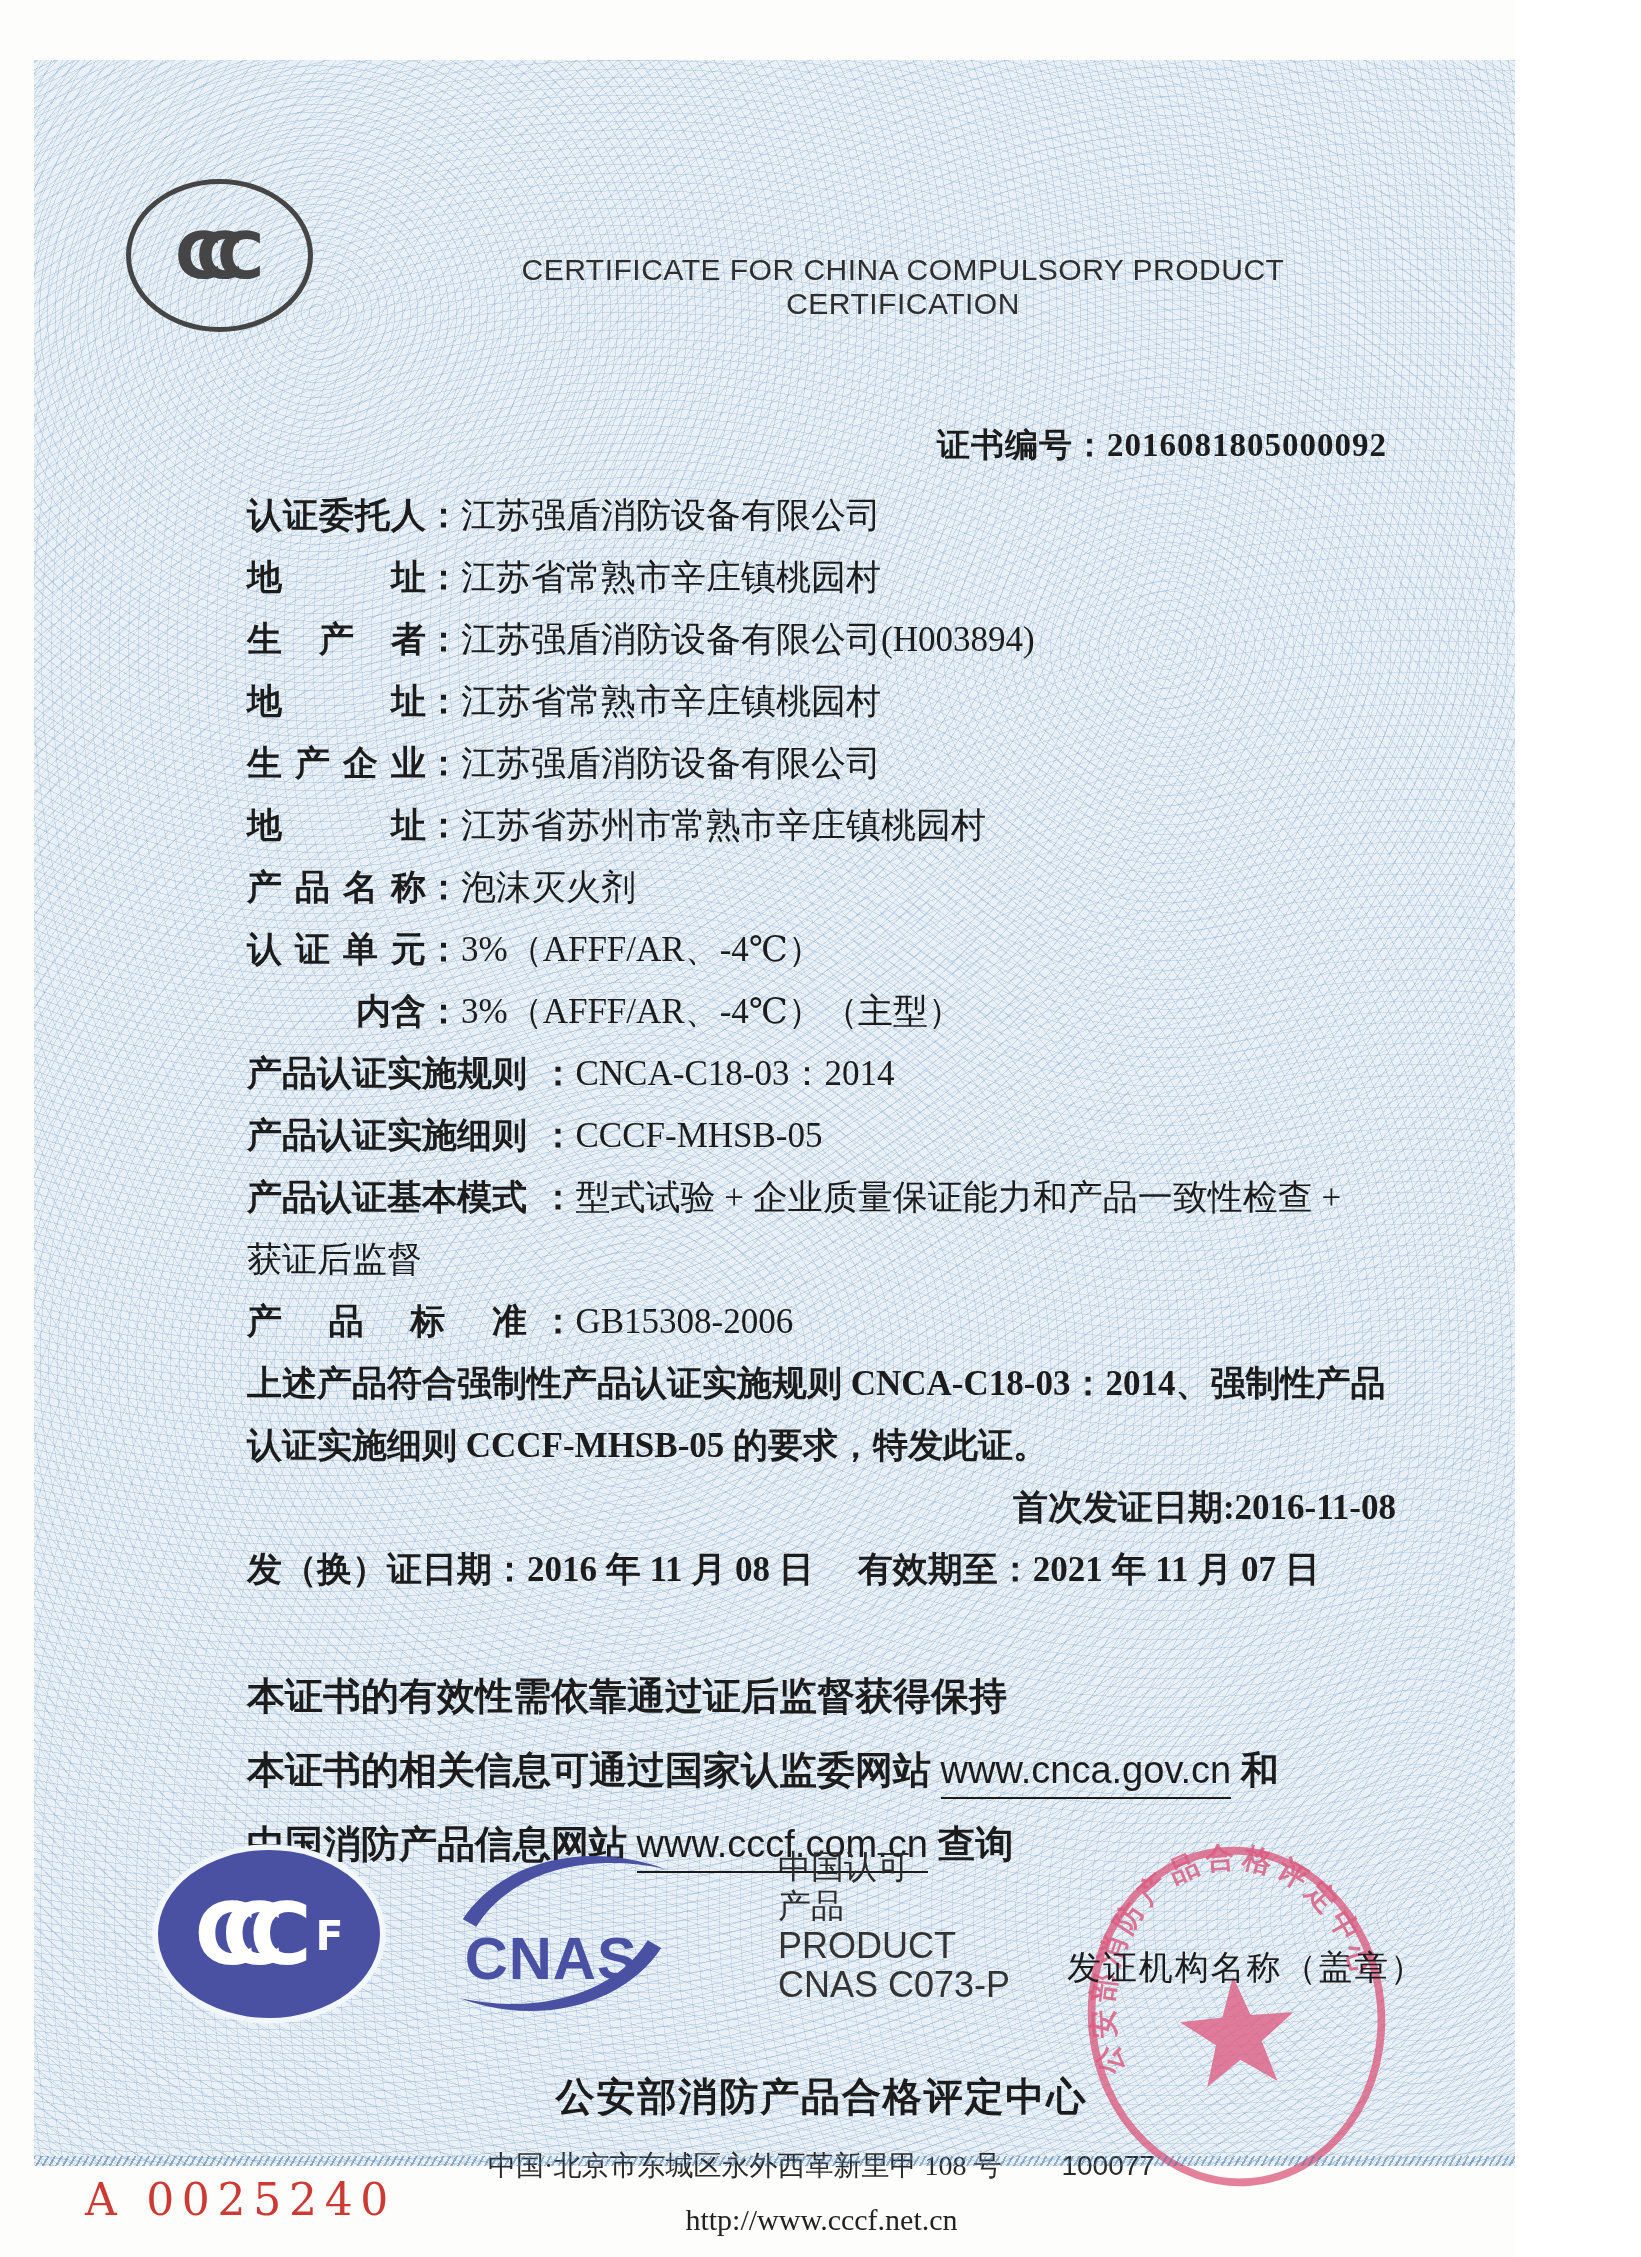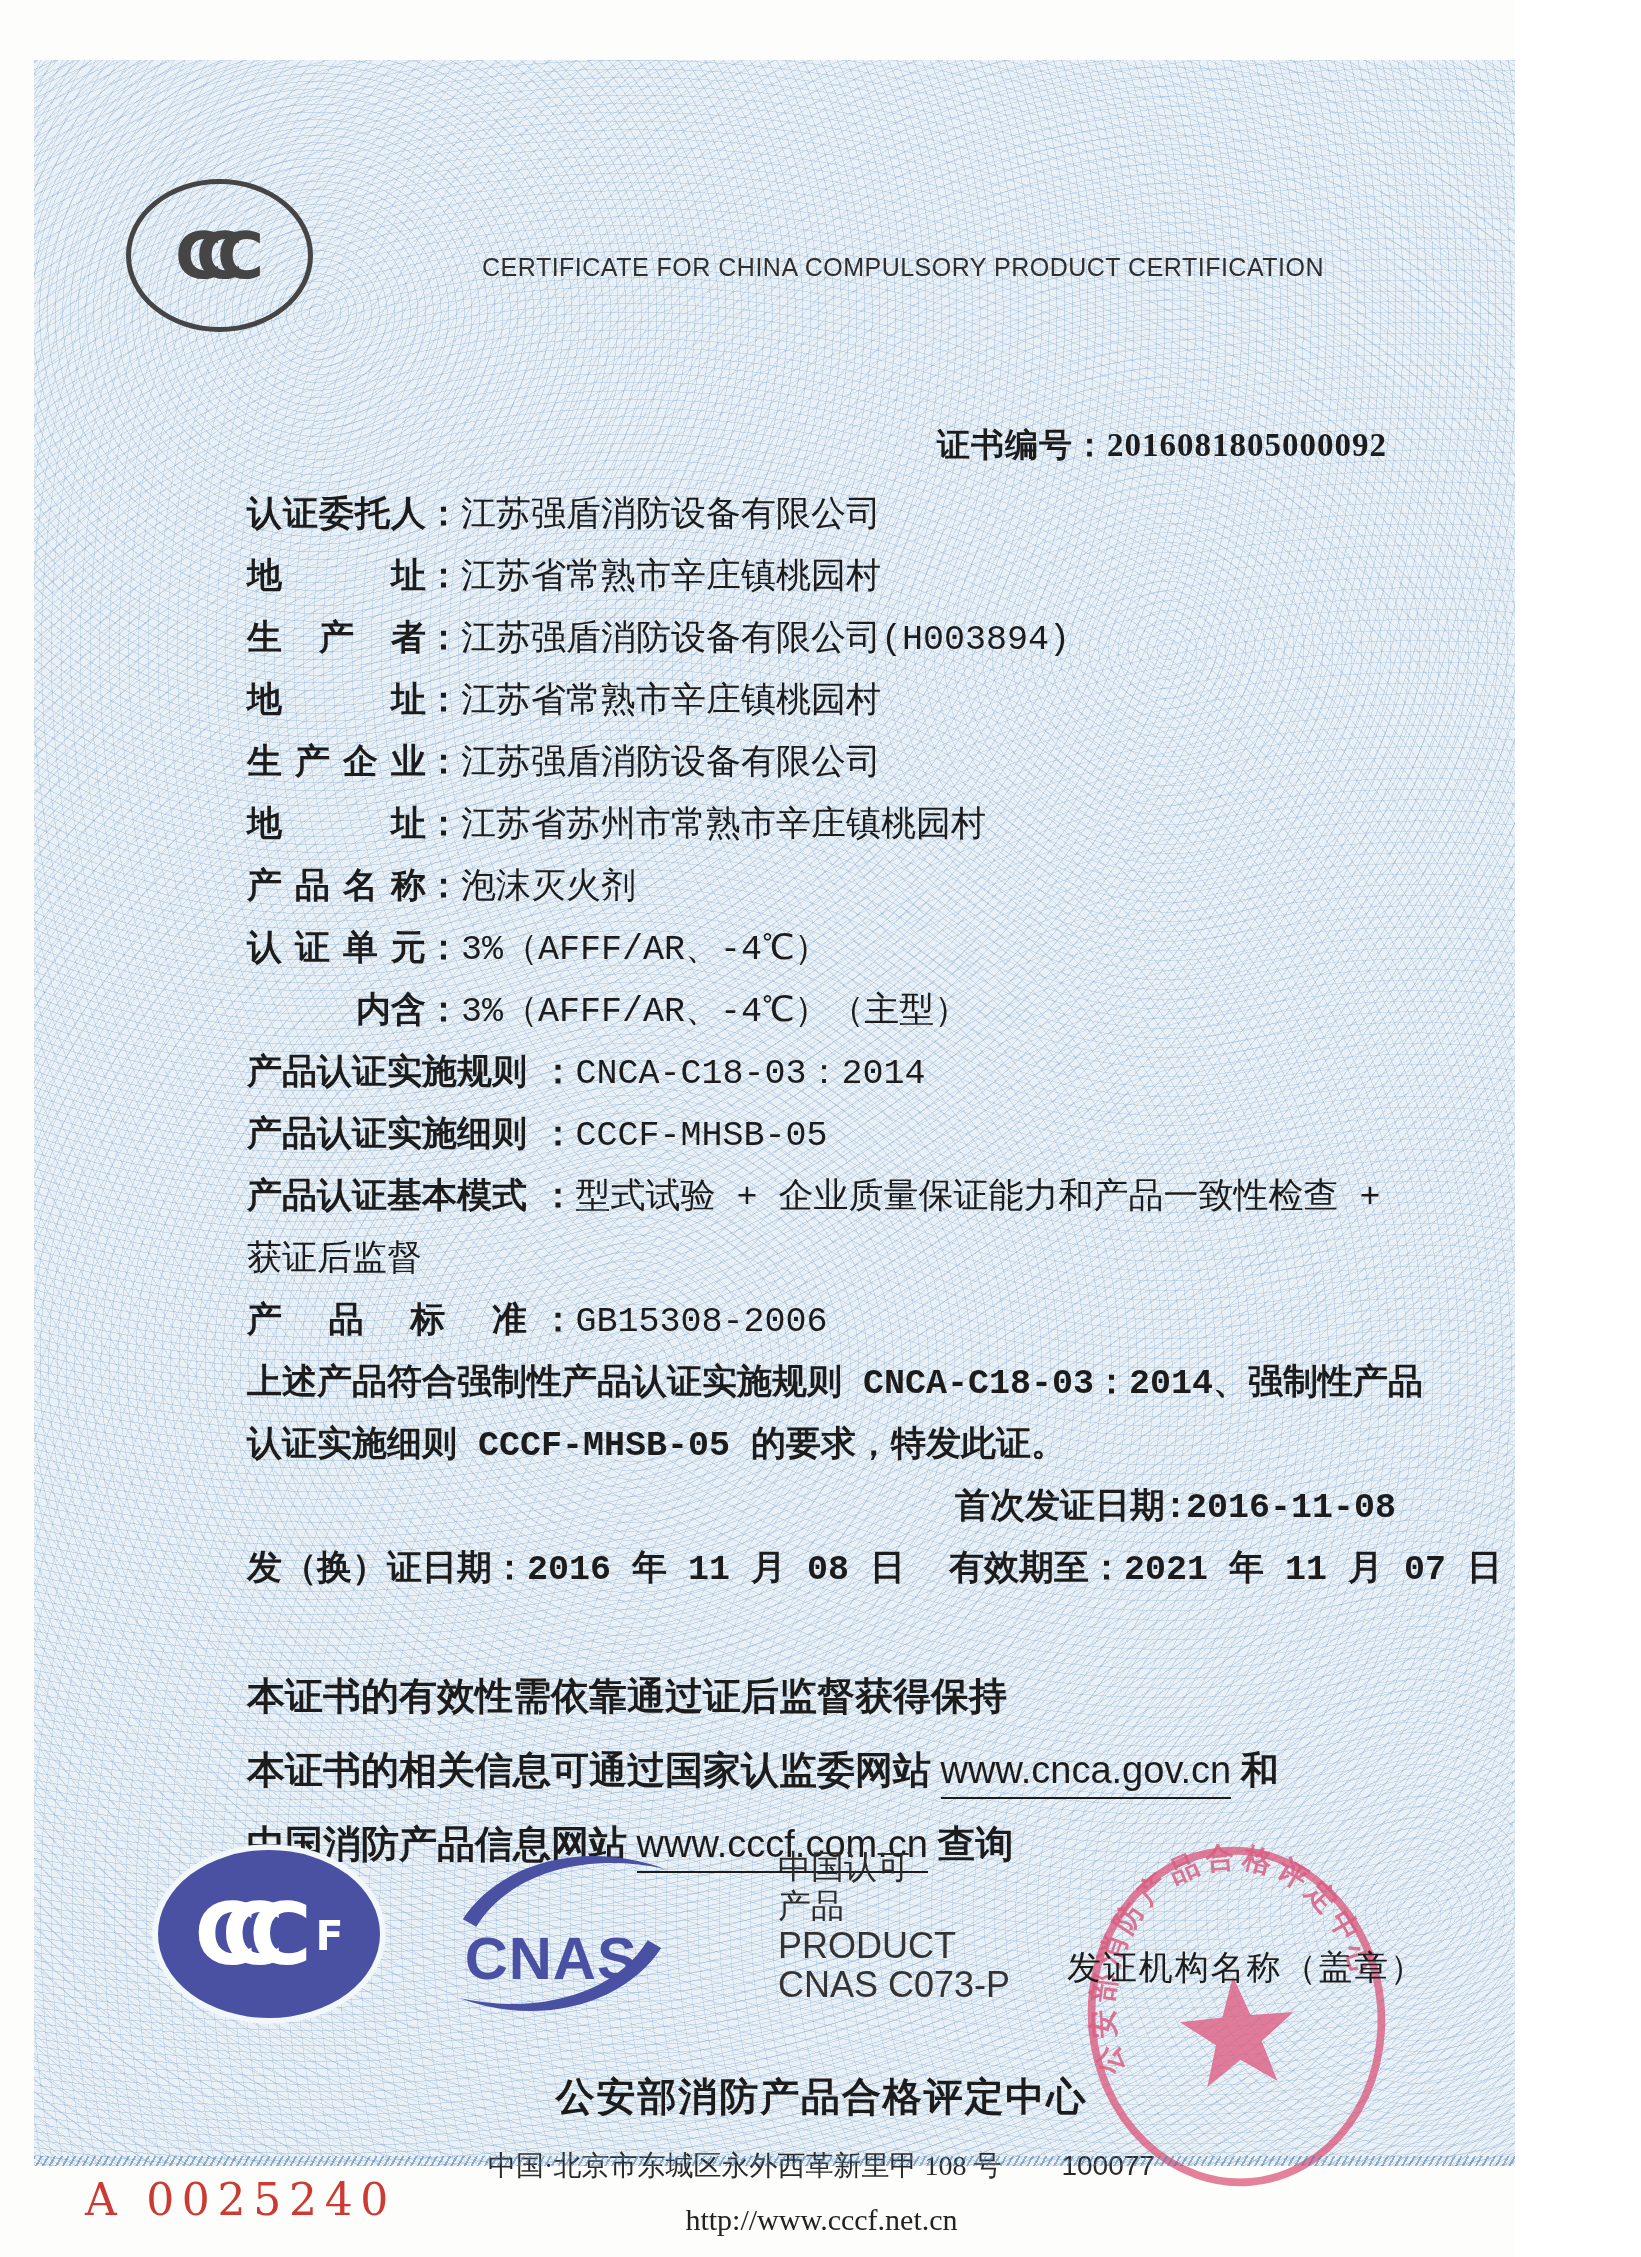--- a/index.html
+++ b/index.html
@@ -17,24 +17,24 @@
         background:repeating-linear-gradient(120deg, rgba(70,120,170,.55) 0 1.9px, rgba(255,255,255,0) 1.9px 5.8px);}
   
   .ccc-logo{position:absolute;left:92px;top:119px;width:177px;height:143px;border:5.8px solid #454545;
         border-radius:50%;display:flex;align-items:center;justify-content:center;}
   .ccc-letters{font-family:"DejaVu Sans","Liberation Sans",sans-serif;font-weight:bold;font-size:64px;
         letter-spacing:-26px;color:#454545;padding-right:26px;line-height:1;}
   
   .header{position:absolute;left:372px;top:172px;width:994px;text-align:center;}
   .title-cn{font-size:45px;font-weight:700;letter-spacing:4.8px;color:#262626;}
   .title-en{margin-top:21px;font-family:"Liberation Sans","DejaVu Sans",sans-serif;
-        font-size:25px;letter-spacing:0.5px;color:#2e2e2e;}
+        font-size:30px;letter-spacing:0.5px;color:#2e2e2e;}
   .cert-no{position:absolute;left:903px;top:363px;font-size:33px;font-weight:600;letter-spacing:1px;}
   
-  .body{position:absolute;left:213px;top:425px;width:1149px;font-size:35px;font-family:Liberation Mono, monospace;}
+  .body{position:absolute;left:213px;top:425px;width:1149px;font-size:35px;}
   .row{height:62px;line-height:62px;white-space:nowrap;}
   .flabel{display:inline-block;width:179px;text-align:justify;text-align-last:justify;font-weight:700;vertical-align:top;}
   .row.wide .flabel{width:280px;}
   .row.indent .flabel{text-align-last:right;}
   .colon{font-weight:700;}
   .row.wide .colon{margin-left:13.5px;}
   .fvalue{font-weight:400;}
   .row.plain{font-weight:700;}
   .row.center{text-align:right;font-weight:700;}
   .row.dates{font-weight:700;}

